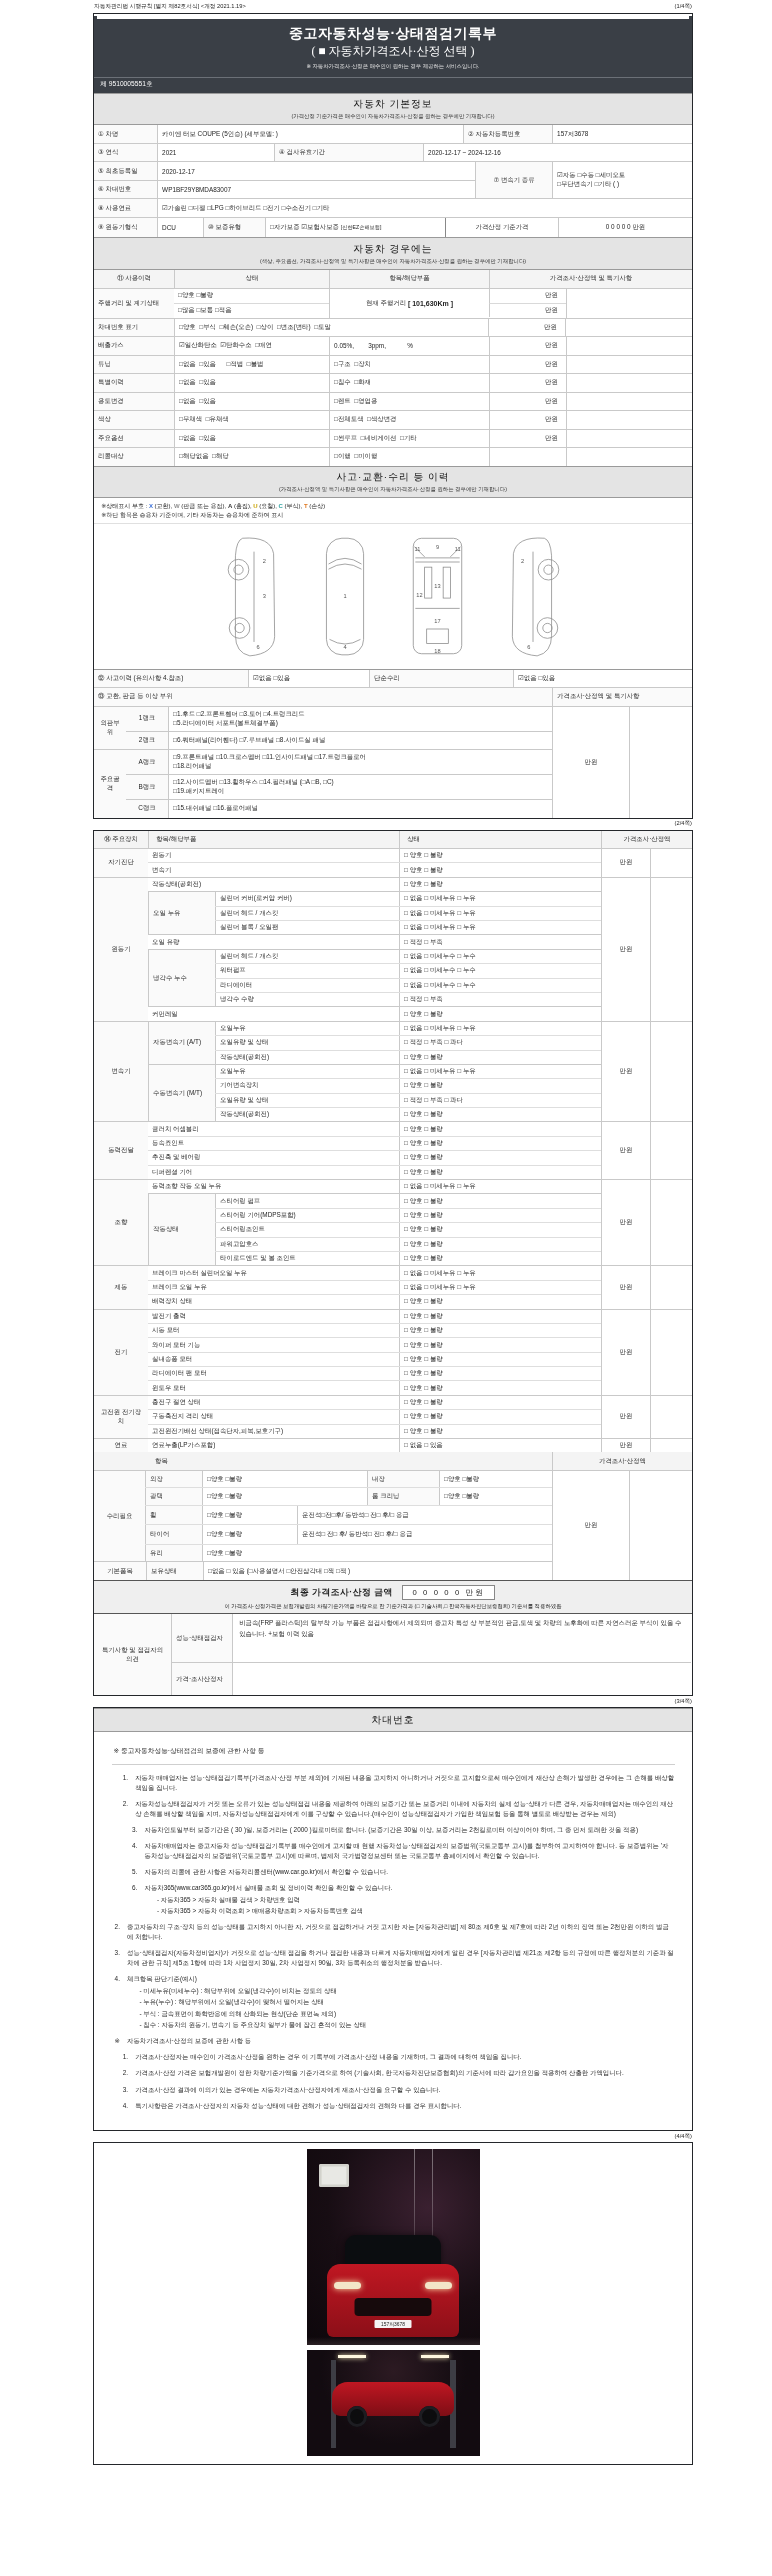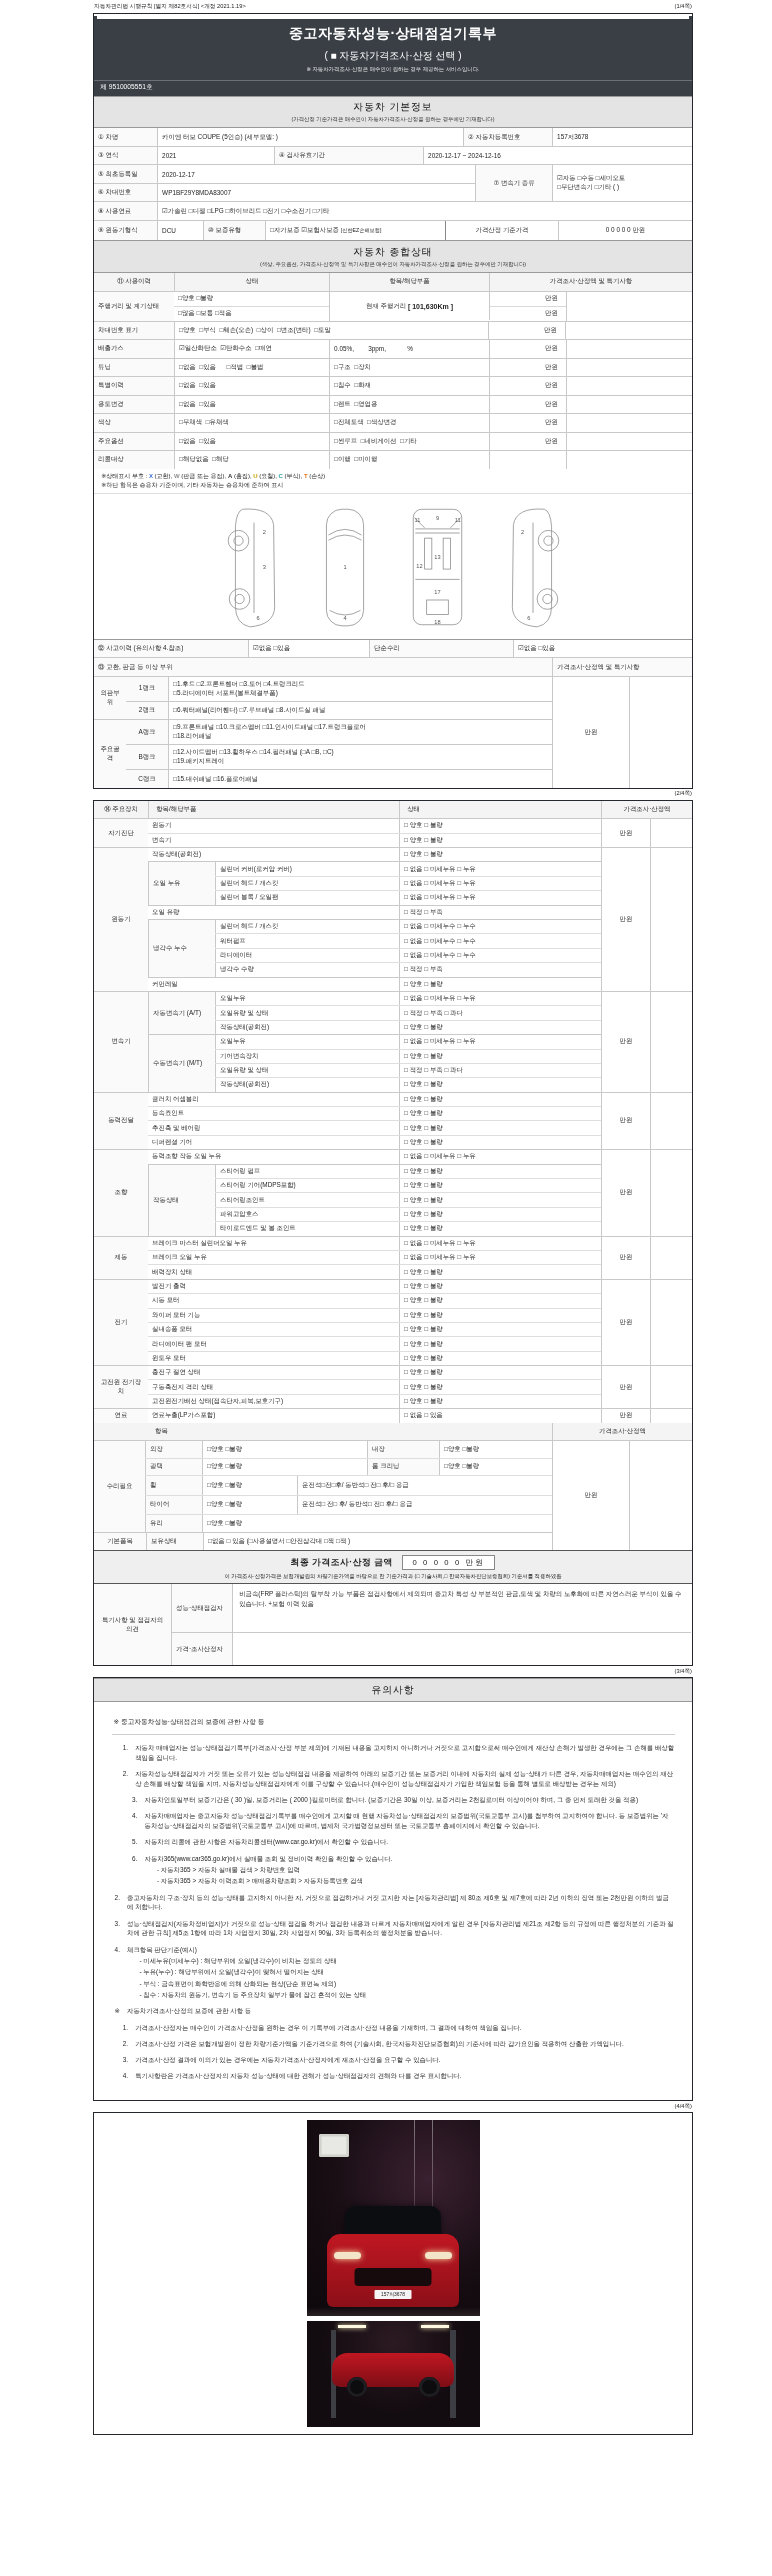--- a/index.html
+++ b/index.html
@@ -4,21 +4,21 @@
 <style>
   html,body{margin:0;padding:0;}
   body{width:773px;height:2576px;background:#ffffff;font-family:"Liberation Sans","DejaVu Sans",sans-serif;color:#1d1d1d;position:relative;overflow:hidden;}
   .sheet{position:absolute;left:93px;top:0;width:600px;}
   .topline{display:flex;justify-content:space-between;font-size:5.7px;color:#222;padding:3.1px 1px 2.1px 1px;}
   .pagemark{text-align:right;font-size:5.7px;color:#222;padding:1.5px 1px;}
   .formbox{border:1.5px solid #24272b;background:#fff;}
   .titleblock{background:#3a3f46;color:#fff;text-align:center;padding:0 0 6.7px 0;}
   .white-strip{height:2.6px;background:#ffffff;margin:2.1px 3.1px 6.2px 3.1px;}
   .t1{font-size:14px;font-weight:bold;letter-spacing:0.5px;}
-  .t2{font-size:10px;margin-top:6px;}
+  .t2{font-size:12px;margin-top:0;font-family:Liberation Serif, serif;}
   .t3{font-size:5.4px;color:#e3e3e3;margin-top:3.1px;}
   .docno{background:#3a3f46;color:#fff;font-size:6.7px;padding:2.6px 6.2px 3.1px;border-top:0.5px solid #6b7077;}
   .band{background:#e4e4e4;text-align:center;padding:4.6px 0 4.1px 0;border-top:0.5px solid #9a9a9a;border-bottom:0.5px solid #9a9a9a;}
   .band-t{font-size:9.8px;letter-spacing:1px;color:#111;}
   .band-s{font-size:5.4px;margin-top:2.1px;color:#333;}
   .tbl{font-size:6.4px;}
   .r{display:flex;border-top:0.5px solid #c9c9c9;}
   .r:first-child{border-top:none;}
   .c{display:flex;align-items:center;padding:0 4.1px;border-left:0.5px solid #c9c9c9;box-sizing:border-box;min-height:17.5px;}
   .c.first{border-left:none;}
@@ -124,21 +124,21 @@
           <div class="c lab first" style="width:63px;">⑨ 원동기형식</div>
           <div class="c " style="width:46px;">DCU</div>
           <div class="c lab" style="width:62px;">⑩ 보증유형</div>
           <div class="c" style="width:180px;">□자가보증  ☑보험사보증&nbsp;<span style="font-size:5.2px;">[신한EZ손해보험]</span></div>
           <div class="c cen" style="width:113px;background:#fff;border-left:1px solid #888;">가격산정 기준가격</div>
           <div class="c cen grow" style="width:132px;">0 0 0 0 0 만원</div>
         </div>
       </div>
 
     <div class="band">
-      <div class="band-t">자동차 종합상태</div>
+      <div class="band-t">자동차 경우에는</div>
       <div class="band-s">(색상, 주요옵션, 가격조사·산정액 및 특기사항은 매수인이 자동차가격조사·산정을 원하는 경우에만 기재합니다)</div>
     </div>
     <div id="overall-table" class="tbl">
         <div class="r hdr" style="min-height:13.4px;">
           <div class="c first cen hdr" style="width:80px;">⑪ 사용이력</div>
           <div class="c cen hdr" style="width:155px;">상태</div>
           <div class="c cen hdr" style="width:160px;">항목/해당부품</div>
           <div class="c cen hdr grow" style="width:203px;">가격조사·산정액 및 특기사항</div>
         </div>
         <div class="r">
@@ -204,20 +204,24 @@
         </div>
         <div class="r" style="min-height:14.4px;">
           <div class="c lab first" style="width:80px;">리콜대상</div>
           <div class="c pre" style="width:155px;">□해당없음  □해당</div>
           <div class="c pre" style="width:160px;">□이행  □미이행</div>
           <div class="c price" style="width:77px;"></div>
           <div class="c grow" style="width:126px;"></div>
         </div>
       </div>
 
+    <div class="band">
+      <div class="band-t">사고·교환·수리 등 이력</div>
+      <div class="band-s">(가격조사·산정액 및 특기사항은 매수인이 자동차가격조사·산정을 원하는 경우에만 기재합니다)</div>
+    </div>
     <div id="legend" class="legend">
         <div><span style="color:#222222;font-weight:normal">※상태표시 부호 : </span><span style="color:#3a6fd8;font-weight:bold">X</span><span style="color:#222222;font-weight:normal"> (교환), </span><span style="color:#8f8f8f;font-weight:bold">W</span><span style="color:#222222;font-weight:normal"> (판금 또는 용접), </span><span style="color:#333333;font-weight:bold">A</span><span style="color:#222222;font-weight:normal"> (흠집), </span><span style="color:#c8a200;font-weight:bold">U</span><span style="color:#222222;font-weight:normal"> (요철), </span><span style="color:#2fa3a0;font-weight:bold">C</span><span style="color:#222222;font-weight:normal"> (부식), </span><span style="color:#e07820;font-weight:bold">T</span><span style="color:#222222;font-weight:normal"> (손상)</span></div>
         <div>※하단 항목은 승용차 기준이며, 기타 자동차는 승용차에 준하여 표시</div>
       </div>
     <div id="diagrams" class="diagrams">
         <svg width="62" height="129" viewBox="0 0 120 250">
           <path style="fill:none;stroke:#8a8a8a;stroke-width:1.5" d="M38,14 Q92,10 98,44 L100,205 Q98,238 52,242 Q24,236 24,202 L24,48 Q26,18 38,14 Z"></path>
           <circle cx="30" cy="75" r="20" style="fill:none;stroke:#8a8a8a;stroke-width:1.5"></circle>
           <circle cx="30" cy="75" r="9" style="fill:none;stroke:#8a8a8a;stroke-width:1.5"></circle>
           <circle cx="32" cy="188" r="20" style="fill:none;stroke:#8a8a8a;stroke-width:1.5"></circle>
@@ -702,21 +706,21 @@
             </div>
           </div>
         </div>
       </div>
   </div>
 
   <div class="pagemark">(3/4쪽)</div>
 
   <div class="formbox">
     <div class="band">
-      <div class="band-t">유의사항</div>
+      <div class="band-t">차대번호</div>
     </div>
     <div id="notices-body" class="notices-body">
         <div class="not-intro">※ 중고자동차성능·상태점검의 보증에 관한 사항 등</div>
         <div class="not-item ind1">
           <span class="n">1.</span>
           <span class="grow">자동차 매매업자는 성능·상태점검기록부(가격조사·산정 부분 제외)에 기재된 내용을 고지하지 아니하거나 거짓으로 고지함으로써 매수인에게 재산상 손해가 발생한 경우에는 그 손해를 배상할 책임을 집니다.</span>
         </div>
         <div class="not-item ind1">
           <span class="n">2.</span>
           <span class="grow">자동차성능상태점검자가 거짓 또는 오류가 있는 성능상태점검 내용을 제공하여 아래의 보증기간 또는 보증거리 이내에 자동차의 실제 성능·상태가 다른 경우, 자동차매매업자는 매수인의 재산상 손해를 배상할 책임을 지며, 자동차성능상태점검자에게 이를 구상할 수 있습니다.(매수인이 성능상태점검자가 가입한 책임보험 등을 통해 별도로 배상받는 경우는 제외)</span>

